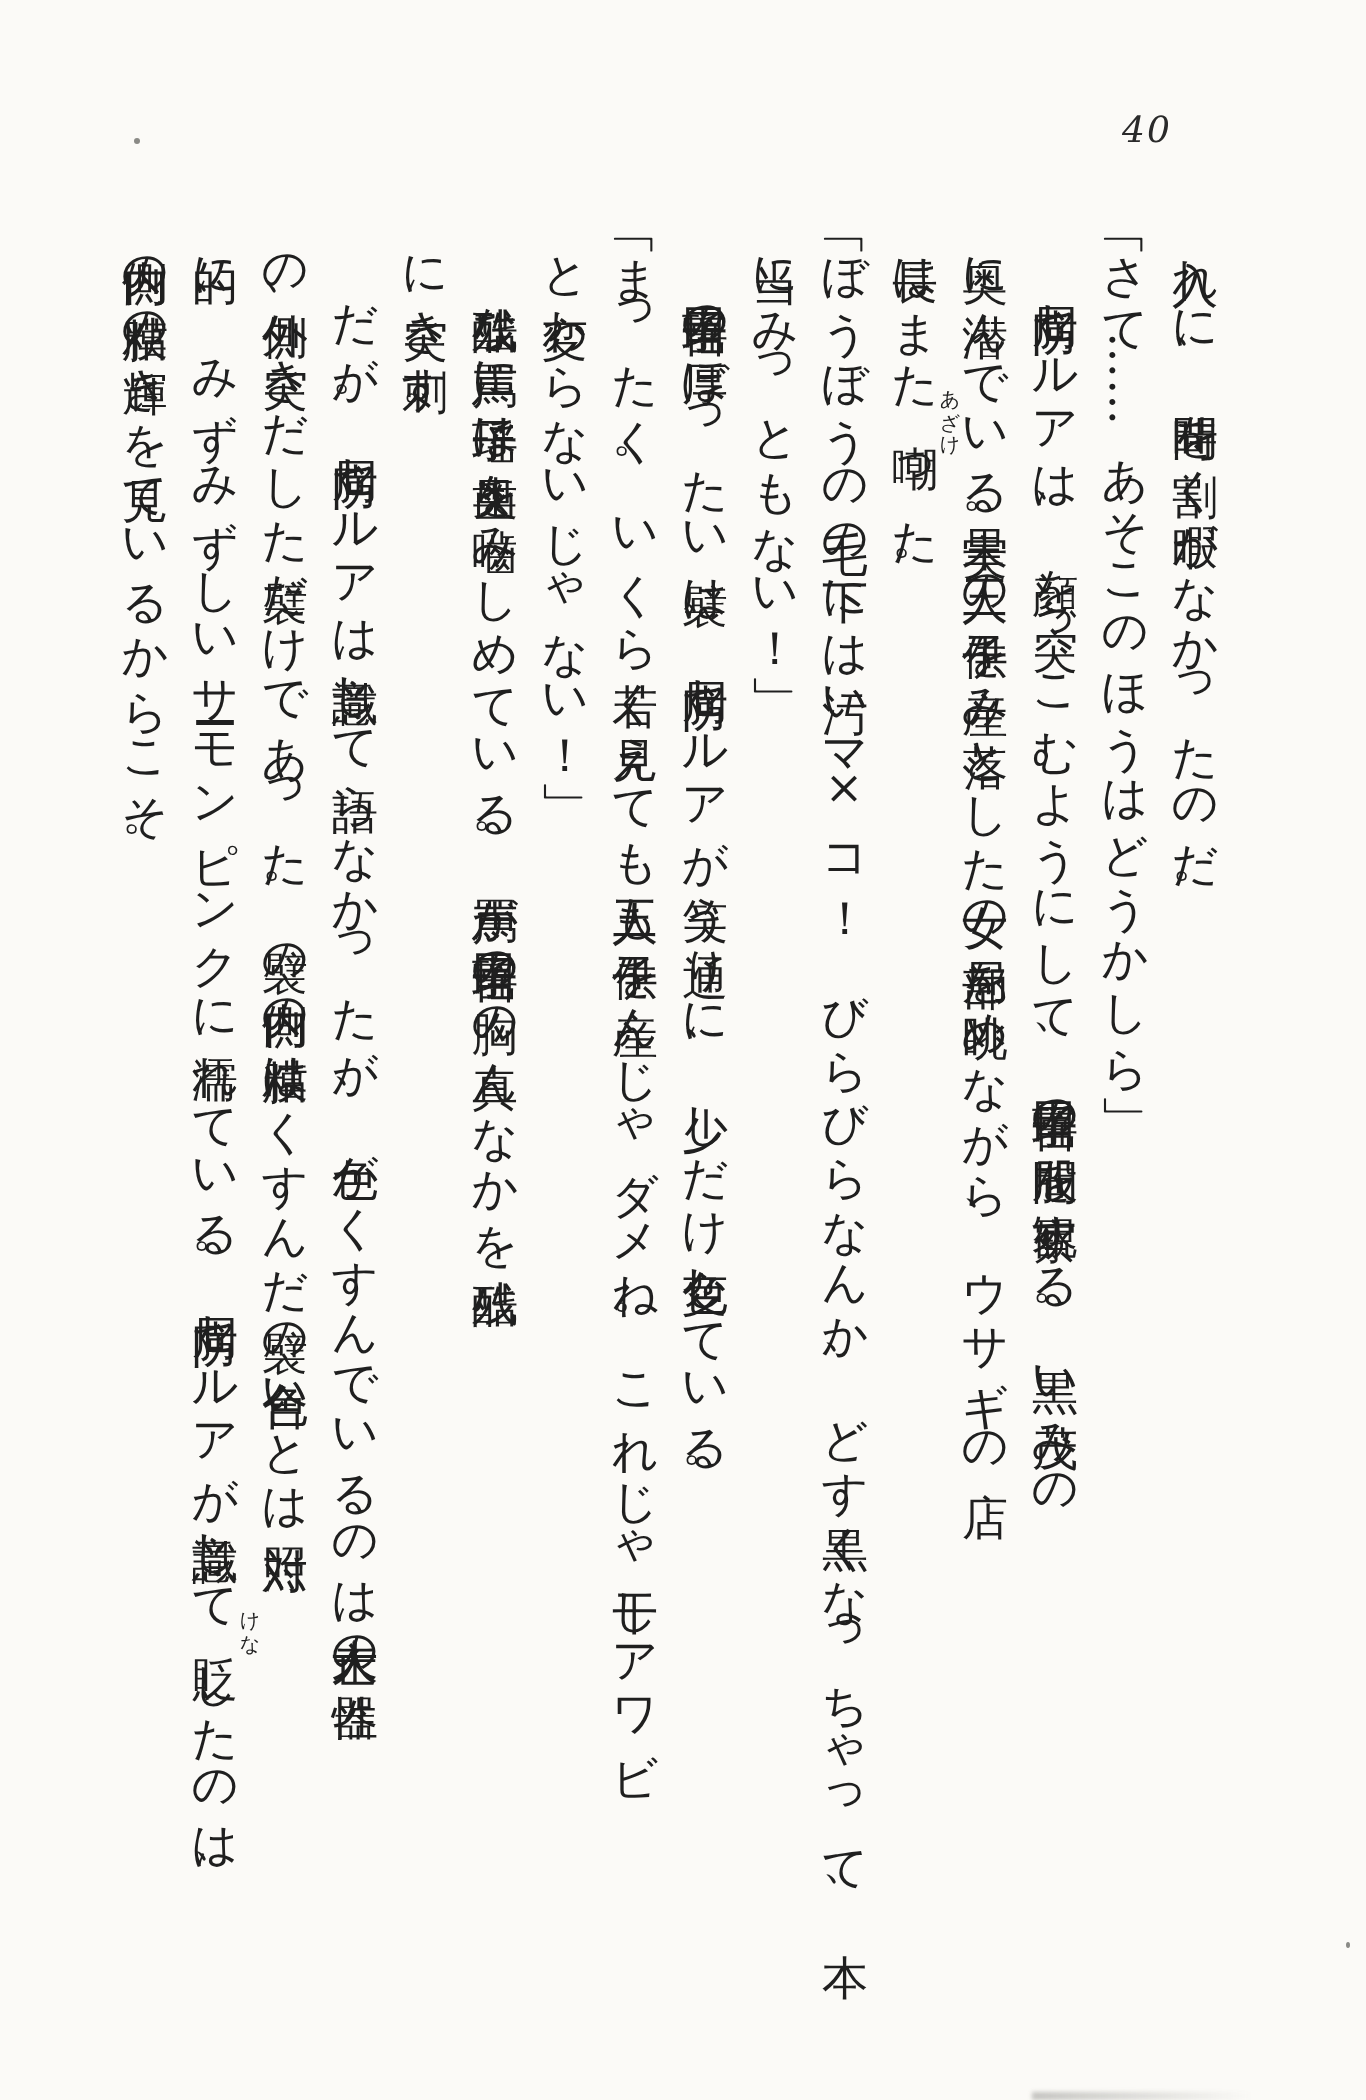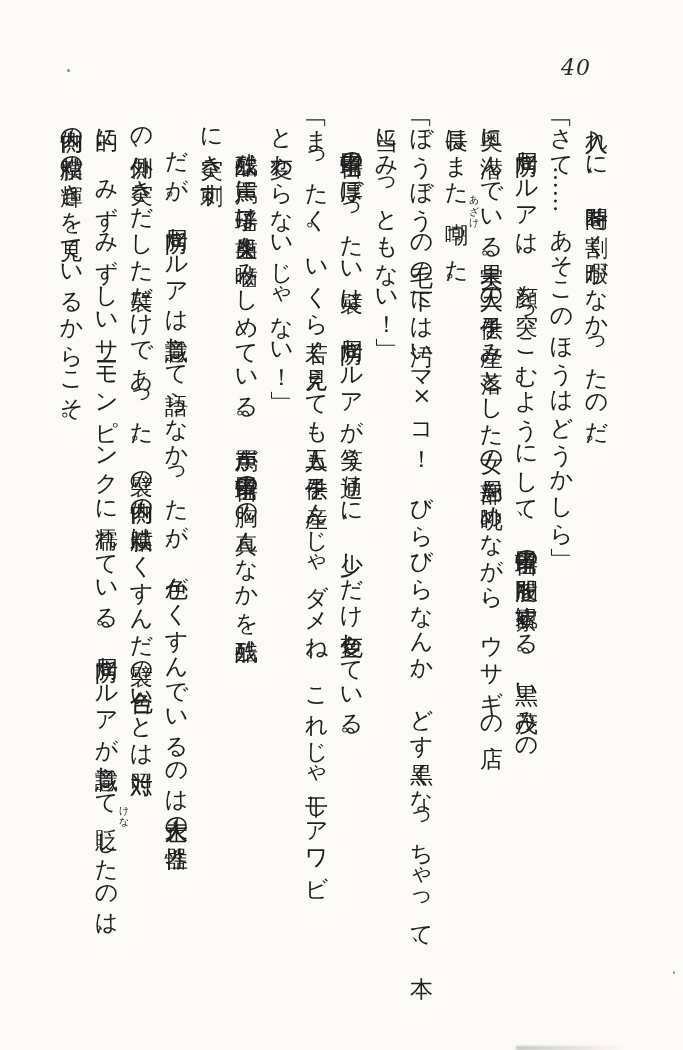--- a/index.html
+++ b/index.html
@@ -13,21 +13,21 @@
     overflow: hidden;
     background: var(--paper, #fbfaf7);
     font-family: "DejaVu Serif", "Liberation Serif", serif;
   }
   .page-number {
     position: absolute;
     top: 55px;
     left: 561px;
     font-family: "DejaVu Serif", "Liberation Serif", serif;
     font-style: italic;
-    font-size: 22px;
+    font-size: 18px;
     letter-spacing: 1px;
     color: #2a2a2a;
   }
   .text-block {
     position: absolute;
     top: 112px;
     left: 50px;
     width: 564px;
     height: 934px;
     writing-mode: vertical-rl;

